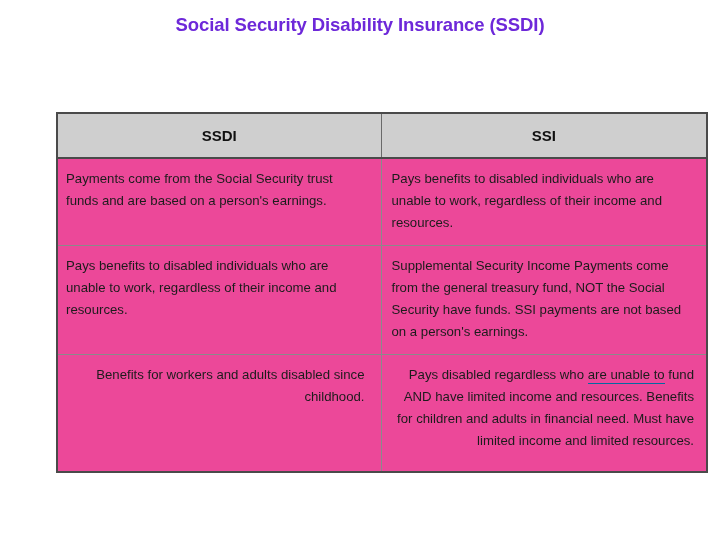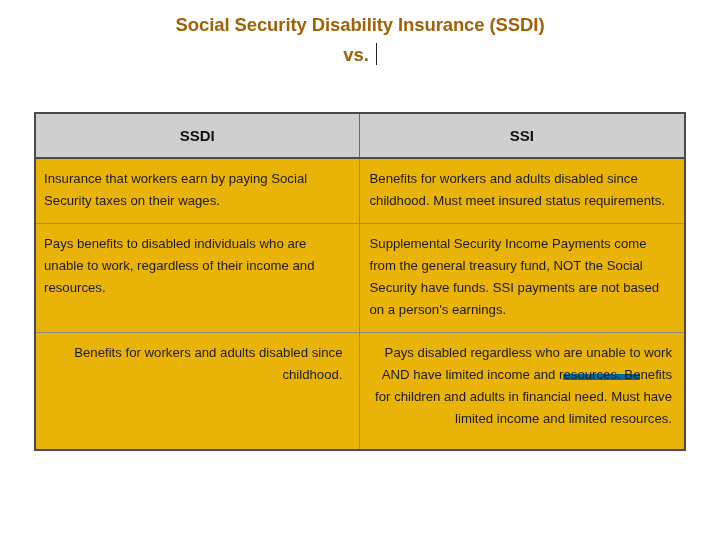--- a/index.html
+++ b/index.html
@@ -25,21 +25,21 @@
 
   
   .doc-title {
     padding-top: 10px;
     text-align: center;
   }
   .title-line {
     font-weight: bold;
     font-size: 18.5px;
     line-height: 30px;
-    color: #a16207;
+    color: #6d28d9;
     letter-spacing: -0.1px;
     white-space: nowrap;
   }
   .title-line-2 {
     position: relative;
     display: block;
   }
   .caret-wrap {
     display: inline-block;
     position: relative;
@@ -57,22 +57,23 @@
   .table-wrap {
     position: absolute;
     left: 34px;
     top: 112px;
     width: 650px;
   }
   table.compare {
     width: 650px;
     border-collapse: collapse;
     table-layout: fixed;
-    background: #eab308;
+    background: #ec4899;
     border: 2px solid #4a4a4a;
+    margin-left: 22px;
   }
   table.compare col.col-ssdi { width: 324px; }
   table.compare col.col-ssi  { width: 326px; }
 
   table.compare th {
     background: #cfcfcf;
     border: 1px solid #6a6a6a;
     border-bottom: 2px solid #4a4a4a;
     font-size: 15px;
     font-weight: bold;
@@ -88,65 +89,60 @@
     font-size: 13.2px;
     line-height: 22px;
     color: #1c1c1c;
   }
   table.compare td.cell-ssdi { padding-right: 16px; }
   table.compare td.cell-ssi  { padding-left: 10px; }
 
   table.compare tr.row-tall td { height: 96px; text-align: right; }
 
   .spellcheck {
-    border-bottom: 6px solid #0369a1;
-    padding-bottom: 14px;
+    border-bottom: 1px solid #0369a1;
+    padding-bottom: 1px;
   }
 </style>
 </head>
 <body>
 
 <div class="page">
 
   <div class="doc-title">
     <div class="title-line">Social Security Disability Insurance (SSDI)</div>
-    <div class="title-line title-line-2">
-      <span class="caret-wrap">
-        <span>vs.</span><span class="text-caret"></span>
-      </span>
-    </div>
   </div>
 
   <div class="table-wrap">
     <table class="compare">
       <colgroup>
         <col class="col-ssdi">
         <col class="col-ssi">
       </colgroup>
       <thead>
         <tr>
           <th>SSDI</th>
           <th>SSI</th>
         </tr>
       </thead>
       <tbody>
 
+        <tr>
+          <td class="cell-ssdi">Payments come from the Social Security trust funds and are based on a person's earnings.</td>
+          <td class="cell-ssi">Pays benefits to disabled individuals who are unable to work, regardless of their income and resources.</td>
+        </tr>
 
-        <tr>
-          <td class="cell-ssdi">Insurance that workers earn by paying Social Security taxes on their wages.</td>
-          <td class="cell-ssi">Benefits for workers and adults disabled since childhood. Must meet insured status requirements.</td>
-        </tr>
 
         <tr>
           <td class="cell-ssdi">Pays benefits to disabled individuals who are unable to work, regardless of their income and resources.</td>
           <td class="cell-ssi">Supplemental Security Income Payments come from the general treasury fund, NOT the Social Security have funds. SSI payments are not based on a person's earnings.</td>
         </tr>
 
         <tr class="row-tall">
           <td class="cell-ssdi">Benefits for workers and adults disabled since childhood.</td>
-          <td class="cell-ssi"><span>Pays disabled regardless who </span><span class="spellcheck">are unable to</span><span> work AND have limited income and resources. Benefits for children and adults in financial need. Must have limited income and limited resources.</span></td>
+          <td class="cell-ssi"><span>Pays disabled regardless who </span><span class="spellcheck">are unable to</span><span> fund AND have limited income and resources. Benefits for children and adults in financial need. Must have limited income and limited resources.</span></td>
         </tr>
 
       </tbody>
     </table>
   </div>
 
 </div>
 
 </body></html>

